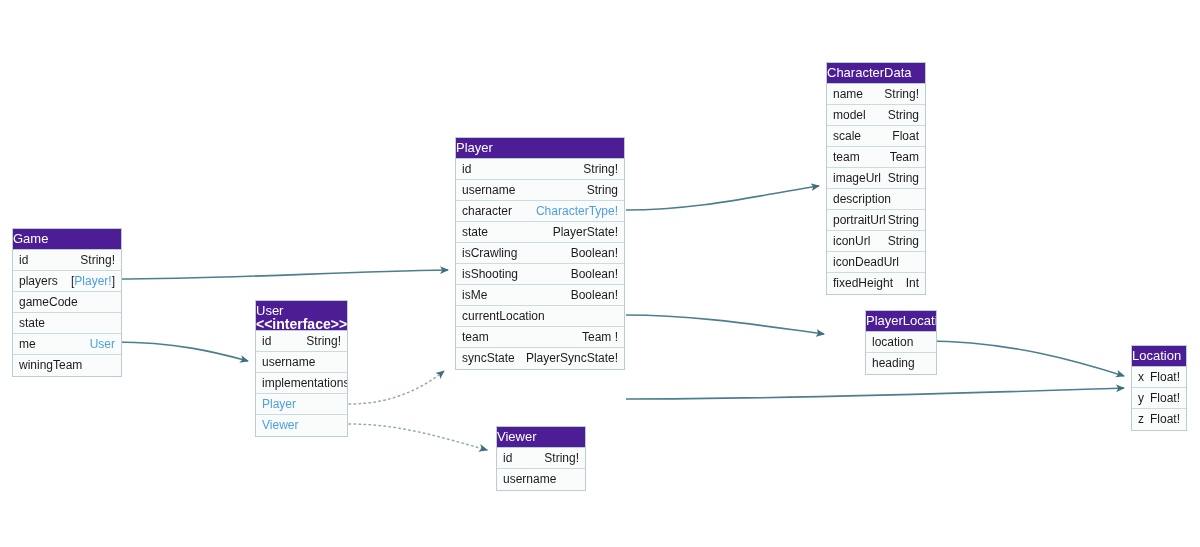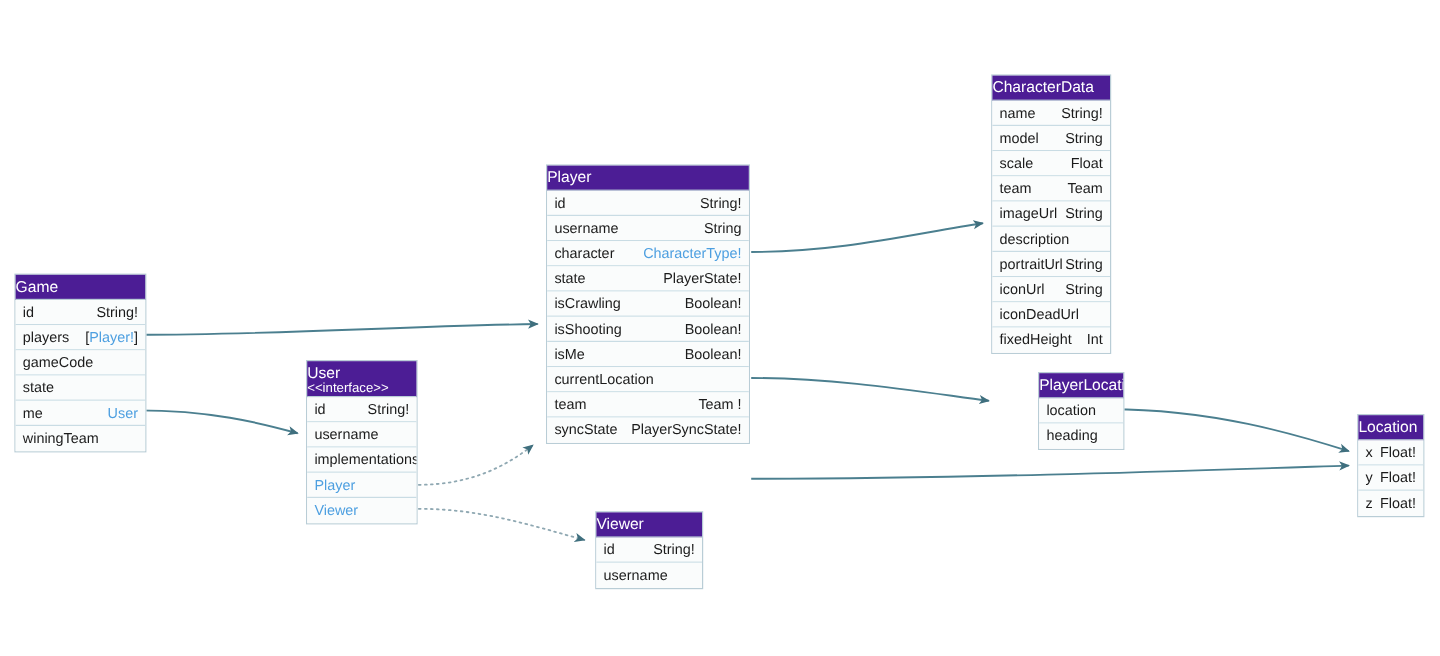--- a/index.html
+++ b/index.html
@@ -5,21 +5,21 @@
   html,body{margin:0;padding:0;background:#ffffff;}
   body{width:1200px;height:547px;overflow:hidden;
        font-family:"Liberation Sans","DejaVu Sans",sans-serif;}
   #canvas{position:relative;width:1200px;height:547px;}
   svg#edges{position:absolute;left:0;top:0;width:1200px;height:547px;overflow:visible;}
 
   .entity{position:absolute;box-sizing:border-box;border:1px solid #b9cdd6;background:#ffffff;}
   .ehead{background:#4c1d95;color:#ffffff;text-align:left;font-size:13px;
          line-height:20px;height:20px;border-bottom:1px solid #b9cdd6;white-space:nowrap;overflow:hidden;}
   .ehead.tall{height:30px;line-height:13px;padding-top:3px;box-sizing:border-box;}
-  .ehead .iface{display:block;font-size:11px;line-height:12px;}
+  .ehead .iface{display:block;font-size:14px;line-height:12px;font-weight:bold;}
   .ehead .tname{display:block;font-size:13px;line-height:14px;}
 
   .row{position:relative;height:21px;line-height:21px;font-size:12px;color:#1b1b1b;
        background:#fafcfc;border-bottom:1px solid #c9dce4;
        padding:0 6px;box-sizing:border-box;white-space:nowrap;overflow:hidden;}
   .row:last-child{border-bottom:none;}
   .row .fname{float:left;}
   .row .ftype{float:right;}
   .row .ftype.link{color:#4d9fe0;}
   .row .ftype .bk{color:#1b1b1b;}

